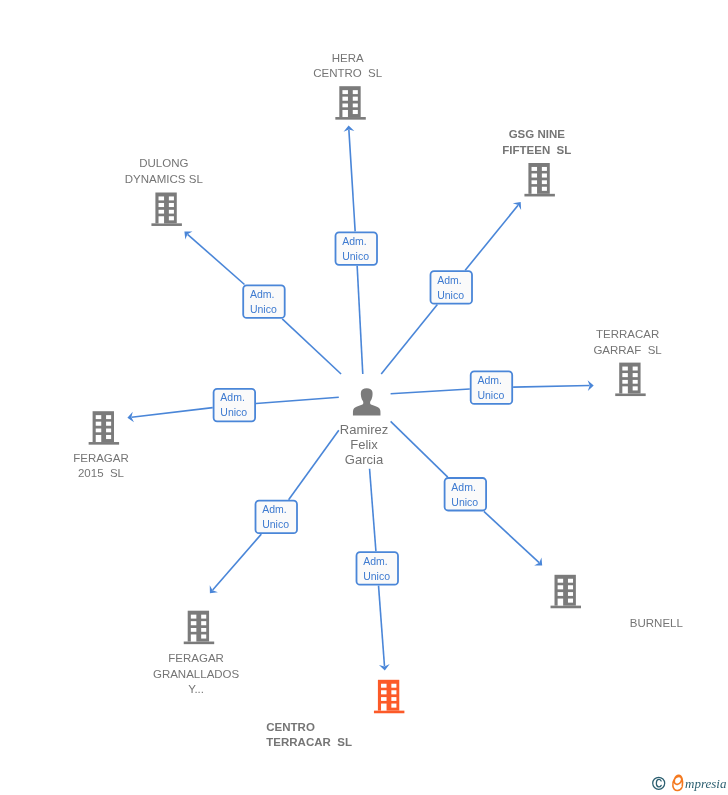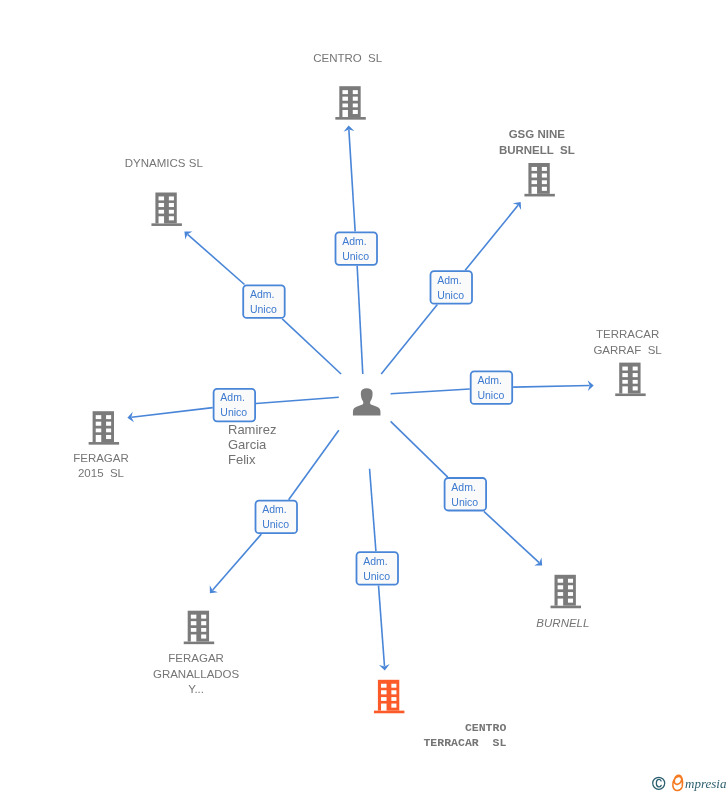--- a/index.html
+++ b/index.html
@@ -222,22 +222,22 @@
       <g>
         <circle cx="6.7" cy="11.3" r="6.0" fill="none" stroke="#2c5f70" stroke-width="1.25"></circle>
         <path d="M 9.15 9.0 C 8.55 7.75 7.55 7.25 6.55 7.45 C 5.25 7.70 4.35 9.0 4.35 11.2 C 4.35 13.35 5.25 14.75 6.60 14.95 C 7.65 15.1 8.6 14.6 9.2 13.4" fill="none" stroke="#2c5f70" stroke-width="1.25" stroke-linecap="round"></path>
       </g>
       <g>
         <path d="M 30.3 14.1 C 30.7 11.6 30.6 8.6 30.0 6.5 C 29.4 4.4 28.1 3.15 26.7 3.2 C 24.9 3.25 23.2 5.1 22.6 7.2 C 21.9 9.6 22.7 11.7 24.4 12.2 C 26.0 12.65 27.9 11.6 28.9 9.9 C 29.9 8.15 29.9 6.1 28.8 5.1 C 27.2 3.65 24.0 4.8 22.4 7.2 C 21.0 9.3 20.5 12.0 20.9 14.2 C 21.4 16.9 23.4 18.6 25.6 18.5 C 27.6 18.4 29.2 17.1 29.9 15.5" fill="none" stroke="#f4791f" stroke-width="1.6" stroke-linecap="round" stroke-linejoin="round"></path>
       </g>
       <text x="33.0" y="16.2" font-family="'Liberation Serif',serif" font-style="italic" font-size="13" fill="#2c5f70">mpresia</text>
     </svg>
   </div>
-<div class="nodelabel" style="left: 0px; width: 728px; top: 50.8px; text-align: center;"><div style="position: absolute; left: 227.7px; width: 240px; text-align: center;"><div>CENTRO  SL</div></div></div>
-    <div class="nodelabel" style="left: 0px; width: 728px; top: 127.4px; text-align: center;"><div style="position: absolute; left: 416.8px; width: 240px; text-align: center; font-weight: bold;"><div>GSG NINE</div><div>BURNELL  SL</div></div></div>
+<div class="nodelabel" style="left: 0px; width: 728px; top: 50.8px; text-align: center;"><div style="position: absolute; left: 227.7px; width: 240px; text-align: center;"><div>HERA</div><div>CENTRO  SL</div></div></div>
+    <div class="nodelabel" style="left: 0px; width: 728px; top: 127.4px; text-align: center;"><div style="position: absolute; left: 416.8px; width: 240px; text-align: center; font-weight: bold;"><div>GSG NINE</div><div>FIFTEEN  SL</div></div></div>
     <div class="nodelabel" style="left: 0px; width: 728px; top: 327.4px; text-align: center;"><div style="position: absolute; left: 507.6px; width: 240px; text-align: center;"><div>TERRACAR</div><div>GARRAF  SL</div></div></div>
-    <div class="nodelabel" style="left: 0px; width: 728px; top: 615.9px; text-align: center;"><div style="position: absolute; left: 442.9px; width: 240px; text-align: center; font-style: italic;"><div>BURNELL</div></div></div>
-    <div class="nodelabel" style="left: 0px; width: 728px; top: 719.5px; text-align: center; font-weight: bold;"><div style="position: absolute; left: 266.3px; width: 240px; text-align: right; font-family: Liberation Mono, monospace;"><div>CENTRO</div><div>TERRACAR  SL</div></div></div>
+    <div class="nodelabel" style="left: 0px; width: 728px; top: 615.9px; text-align: center;"><div style="position: absolute; left: 442.9px; width: 240px; text-align: right;"><div>BURNELL</div></div></div>
+    <div class="nodelabel" style="left: 0px; width: 728px; top: 719.5px; text-align: center; font-weight: bold;"><div style="position: absolute; left: 266.3px; width: 240px; text-align: left;"><div>CENTRO</div><div>TERRACAR  SL</div></div></div>
     <div class="nodelabel" style="left: 0px; width: 728px; top: 651.3px; text-align: center;"><div style="position: absolute; left: 76.1px; width: 240px; text-align: center;"><div>FERAGAR</div><div>GRANALLADOS</div><div>Y...</div></div></div>
     <div class="nodelabel" style="left: 0px; width: 728px; top: 451.2px; text-align: center;"><div style="position: absolute; left: -19px; width: 240px; text-align: center;"><div>FERAGAR</div><div>2015  SL</div></div></div>
-    <div class="nodelabel" style="left: 0px; width: 728px; top: 156.3px; text-align: center;"><div style="position: absolute; left: 43.8px; width: 240px; text-align: center;"><div>DYNAMICS SL</div></div></div>
-    <div class="nodelabel person" style="left: 0px; width: 728px; top: 422px; text-align: center;"><div style="position: absolute; left: 228px; width: 240px; text-align: left;"><div>Ramirez</div><div>Garcia</div><div>Felix</div></div></div>
+    <div class="nodelabel" style="left: 0px; width: 728px; top: 156.3px; text-align: center;"><div style="position: absolute; left: 43.8px; width: 240px; text-align: center;"><div>DULONG</div><div>DYNAMICS SL</div></div></div>
+    <div class="nodelabel person" style="left: 0px; width: 728px; top: 422px; text-align: center;"><div style="position: absolute; left: 244px; width: 240px; text-align: center;"><div>Ramirez</div><div>Felix</div><div>Garcia</div></div></div>
   </div>
 
 </body></html>

